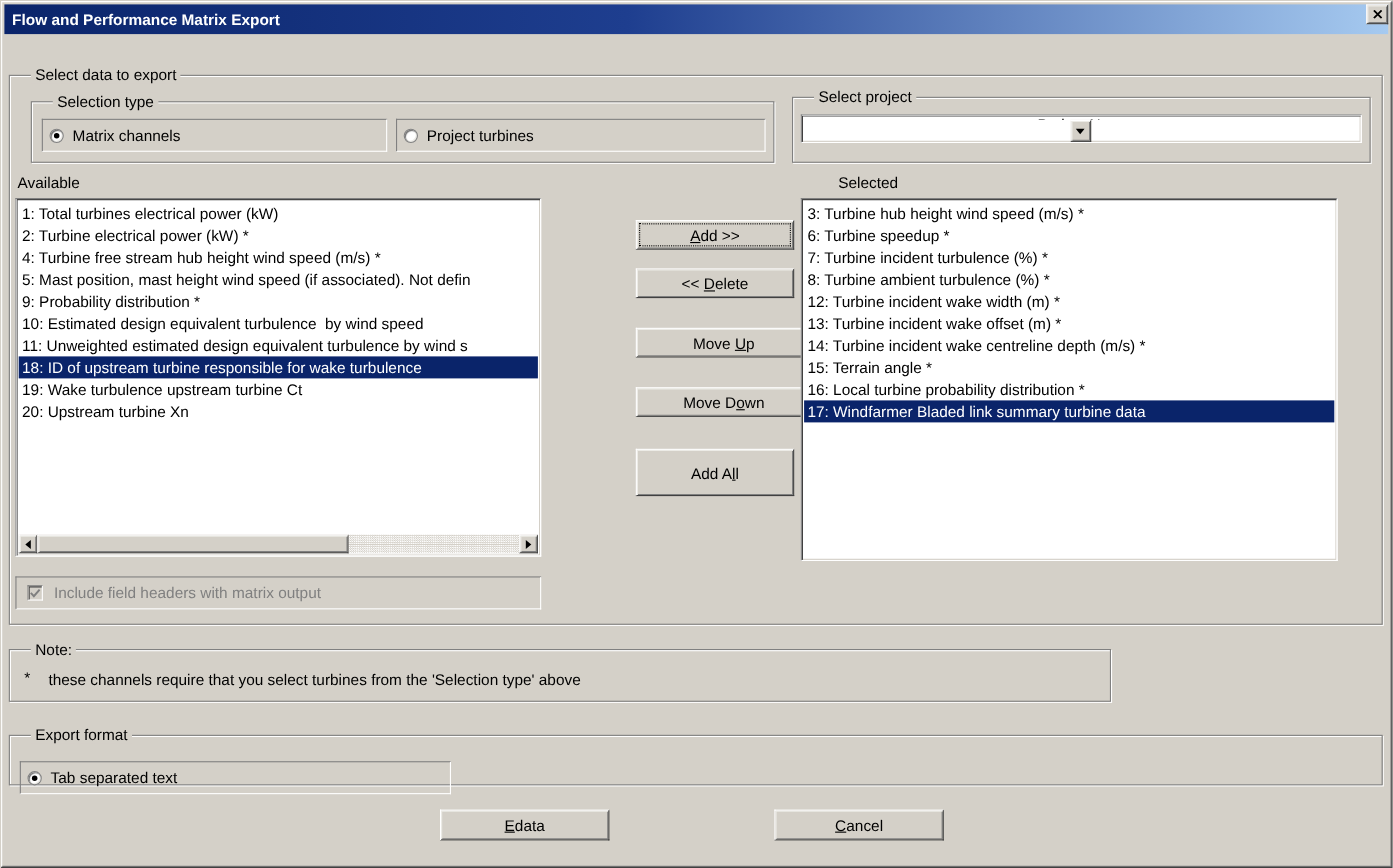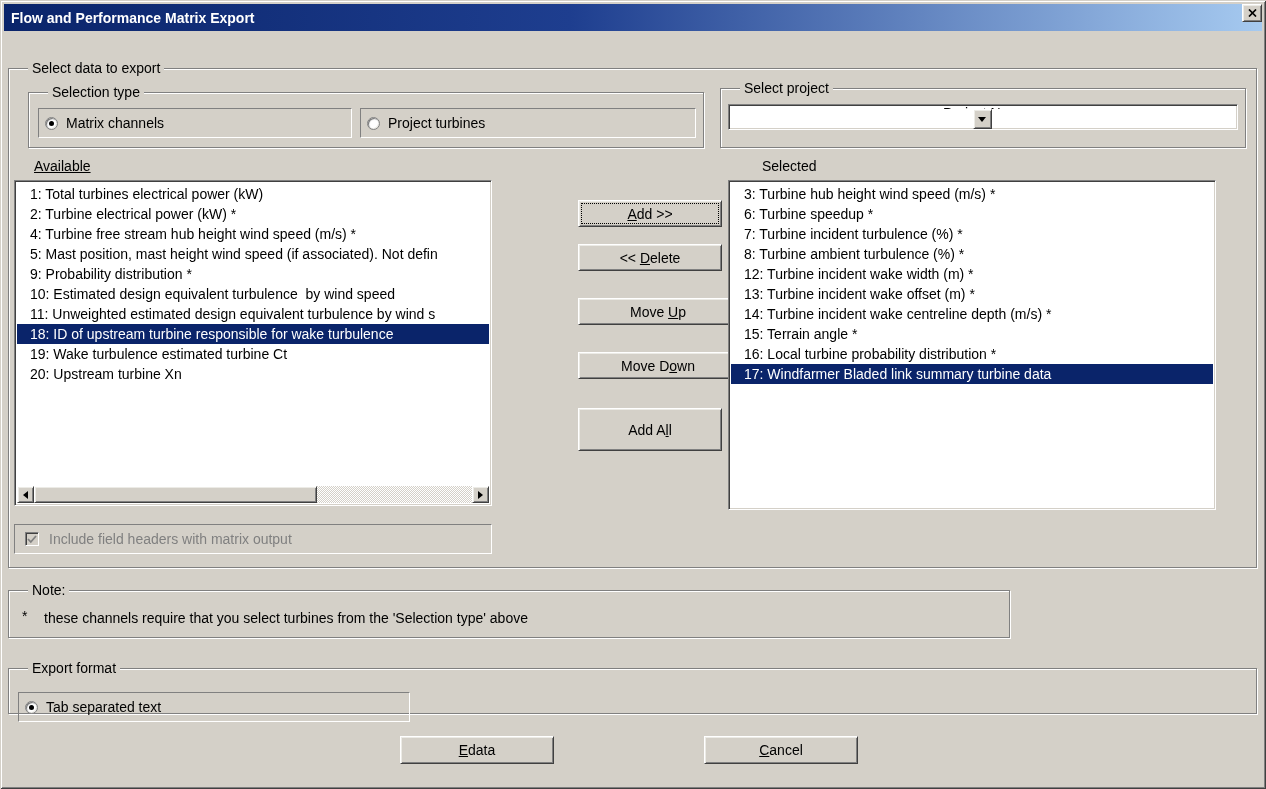--- a/index.html
+++ b/index.html
@@ -56,21 +56,21 @@
     box-shadow: inset 1px 1px 0 #404040, inset -1px -1px 0 #d4d0c8;
     display:flex; align-items:center; justify-content:center;
   }
 
   .listbox {
     position:absolute; background:#fff; overflow:hidden;
     border:1px solid; border-color:#808080 #fff #fff #808080;
     box-shadow: inset 1px 1px 0 #404040, inset -1px -1px 0 #d4d0c8;
   }
   .rows { position:absolute; left:2px; right:2px; top:3px; }
-  .list-row { height:20px; line-height:20px; padding-left:13px; white-space:pre; overflow:hidden; }
+  .list-row { height:20px; line-height:20px; padding-left:3px; white-space:pre; overflow:hidden; }
   .list-row.selected { background:#0a246a; color:#fff; }
 
   .hscroll { position:absolute; left:2px; right:2px; bottom:2px; height:17px; display:flex; }
   .scroll-btn {
     width:17px; height:17px; flex:none; background:#d4d0c8;
     border:1px solid; border-color:#fff #404040 #404040 #fff;
     box-shadow: inset 1px 1px 0 #ecebe6, inset -1px -1px 0 #808080;
     display:flex; align-items:center; justify-content:center;
   }
   .scroll-thumb {
@@ -137,32 +137,32 @@
   <div class="group" style="left:720px; top:88px; width:526px; height:60px;">
     <span class="group-label">Select project</span>
   </div>
   <div class="combo" style="left:728px; top:104px; width:510px; height:26px;">
     <span class="combo-text">Project Name</span>
     <span class="combo-btn">
       <span class="tri-down"></span>
     </span>
   </div>
 
-  <div class="static-label" style="left:34px; top:158px;text-decoration:underline;">Available</div>
+  <div class="static-label" style="left:16px; top:158px;">Available</div>
   <div class="listbox" style="left:14px; top:180px; width:478px; height:326px;">
     <div class="rows">
       <div class="list-row">1: Total turbines electrical power (kW)</div>
       <div class="list-row">2: Turbine electrical power (kW) *</div>
       <div class="list-row">4: Turbine free stream hub height wind speed (m/s) *</div>
       <div class="list-row">5: Mast position, mast height wind speed (if associated). Not defin</div>
       <div class="list-row">9: Probability distribution *</div>
       <div class="list-row">10: Estimated design equivalent turbulence  by wind speed</div>
       <div class="list-row">11: Unweighted estimated design equivalent turbulence by wind s</div>
       <div class="list-row selected">18: ID of upstream turbine responsible for wake turbulence</div>
-      <div class="list-row">19: Wake turbulence estimated turbine Ct</div>
+      <div class="list-row">19: Wake turbulence upstream turbine Ct</div>
       <div class="list-row">20: Upstream turbine Xn</div>
     </div>
     <div class="hscroll">
       <span class="scroll-btn">
         <span class="tri-left"></span>
       </span>
       <span class="scroll-thumb"></span>
       <span class="scroll-track"></span>
       <span class="scroll-btn">
         <span class="tri-right"></span>

